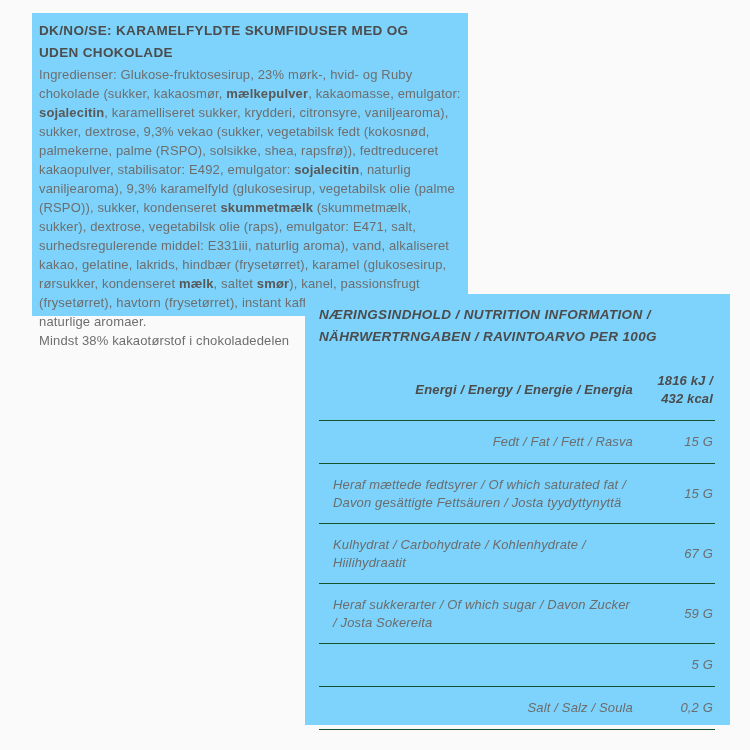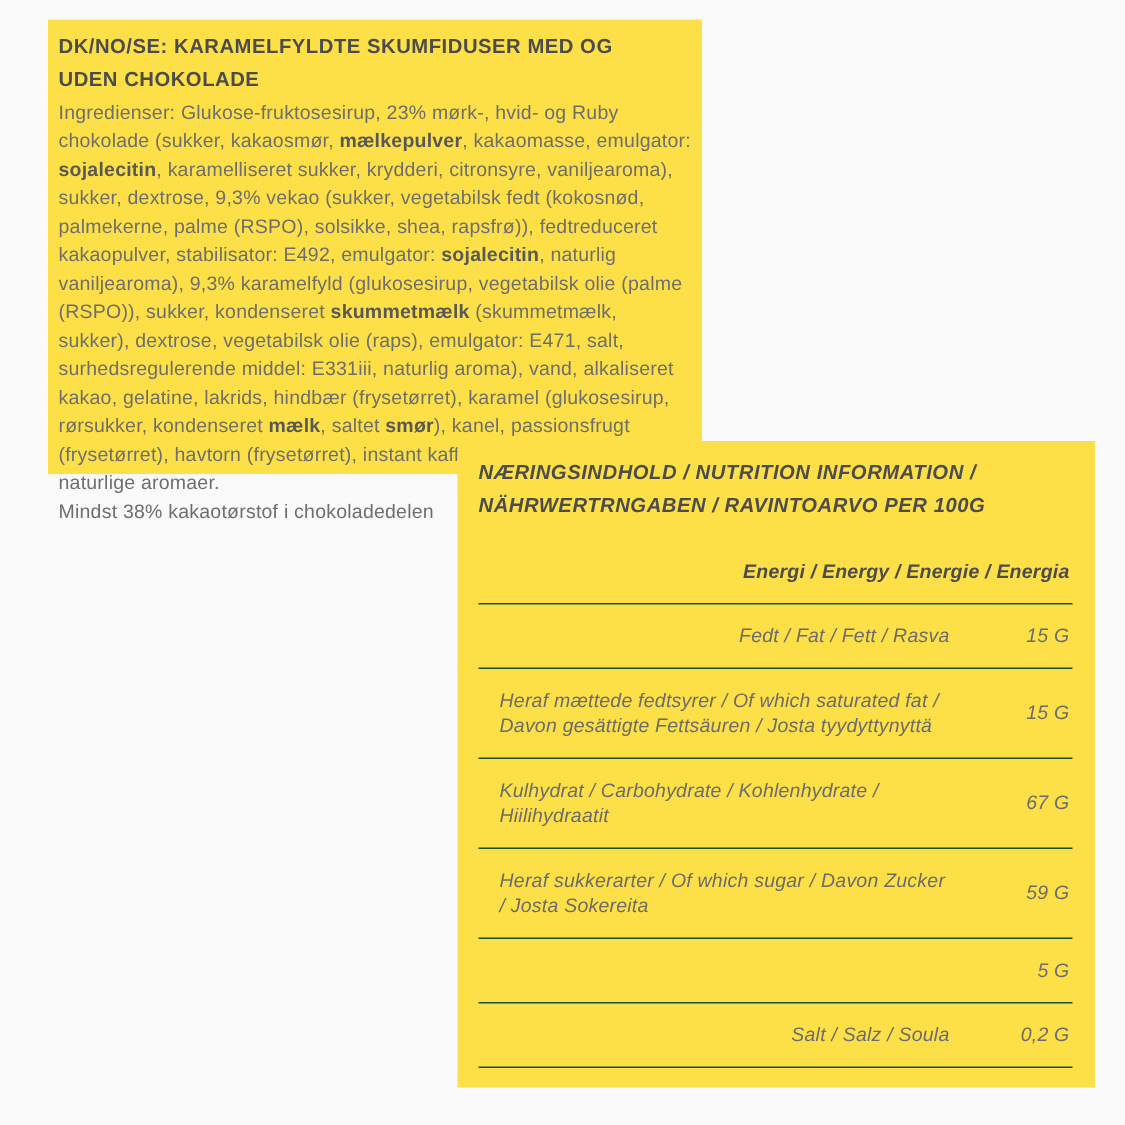--- a/index.html
+++ b/index.html
@@ -5,21 +5,21 @@
   html, body { margin: 0; padding: 0; }
   body {
     width: 750px; height: 750px;
     background: #fafafa;
     position: relative;
     font-family: "Liberation Sans", "DejaVu Sans", sans-serif;
     overflow: hidden;
   }
   .panel {
     position: absolute;
-    background: #fde047;
+    background: #7dd3fc;
     box-sizing: border-box;
   }
   
   .panel-ingredients {
     left: 32px; top: 13px;
     width: 436px; height: 303px;
     padding: 7px 7px 0 7px;
     overflow: visible;
   }
   .ing-title {
@@ -93,20 +93,21 @@
   <h2 class="ing-title">DK/NO/SE: KARAMELFYLDTE SKUMFIDUSER MED OG UDEN CHOKOLADE</h2>
   <p class="ing-text"><span>Ingredienser: Glukose-fruktosesirup, 23% mørk-, hvid- og Ruby chokolade (sukker, kakaosmør, </span><b>mælkepulver</b><span>, kakaomasse, emulgator: </span><b>sojalecitin</b><span>, karamelliseret sukker, krydderi, citronsyre, vaniljearoma), sukker, dextrose, 9,3% vekao (sukker, vegetabilsk fedt (kokosnød, palmekerne, palme (RSPO), solsikke, shea, rapsfrø)), fedtreduceret kakaopulver, stabilisator: E492, emulgator: </span><b>sojalecitin</b><span>, naturlig vaniljearoma), 9,3% karamelfyld (glukosesirup, vegetabilsk olie (palme (RSPO)), sukker, kondenseret </span><b>skummetmælk</b><span> (skummetmælk, sukker), dextrose, vegetabilsk olie (raps), emulgator: E471, salt, surhedsregulerende middel: E331iii, naturlig aroma), vand, alkaliseret kakao, gelatine, lakrids, hindbær (frysetørret), karamel (glukosesirup, rørsukker, kondenseret </span><b>mælk</b><span>, saltet </span><b>smør</b><span>), kanel, passionsfrugt (frysetørret), havtorn (frysetørret), instant kaffe, citronsyre: E330, naturlige aromaer.</span></p>
   <p class="ing-footnote">Mindst 38% kakaotørstof i chokoladedelen</p>
 </div>
 
 <div class="panel panel-nutrition">
   <h2 class="nut-title">NÆRINGSINDHOLD / NUTRITION INFORMATION / NÄHRWERTRNGABEN / RAVINTOARVO PER 100G</h2>
   <div>
       <div class="nrow emphasis">
         <span class="nlabel">Energi / Energy / Energie / Energia</span>
+        <span class="nvalue">1816 kJ / 432 kcal</span>
       </div>
       <div class="nrow">
         <span class="nlabel">Fedt / Fat / Fett / Rasva</span>
         <span class="nvalue">15 G</span>
       </div>
       <div class="nrow">
         <span class="nlabel">Heraf mættede fedtsyrer / Of which saturated fat / Davon gesättigte Fettsäuren / Josta tyydyttynyttä</span>
         <span class="nvalue">15 G</span>
       </div>
       <div class="nrow">

